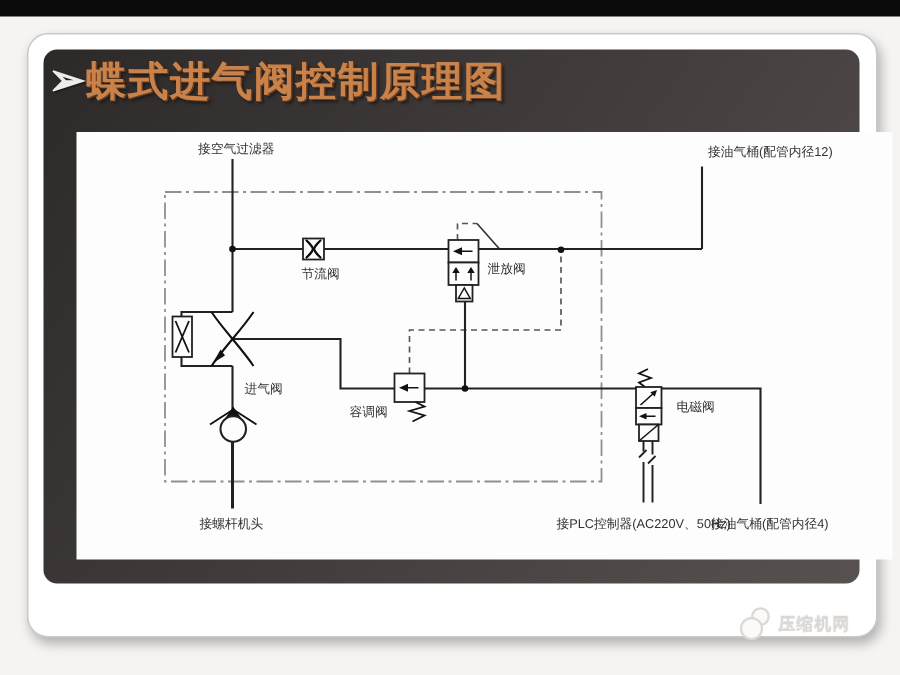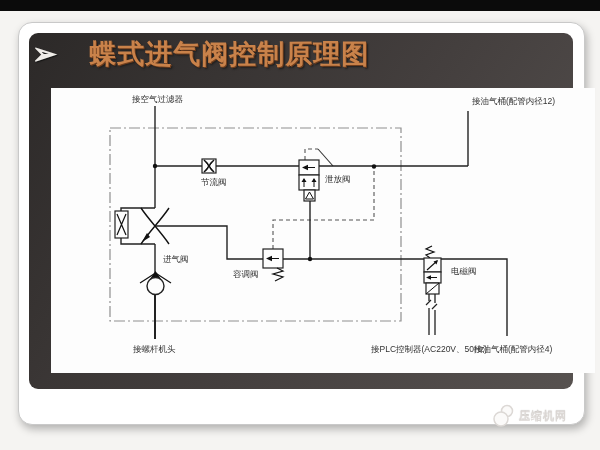--- a/index.html
+++ b/index.html
@@ -26,21 +26,20 @@
     white-space:nowrap;
   }
   .bullet{
     color:#efece8;font-size:30px;line-height:30px;font-weight:bold;
     text-shadow:1px 1px 1px #141414;
   }
   .slide-title{
     color:#c9824a;font-size:27px;line-height:30px;font-weight:bold;
     letter-spacing:1px;
     text-shadow:1px 1px 0 #6e3d1d, 2px 2px 2px #1c1c1c;
-    margin-left:32px;
   }
   .diagram{
     position:absolute;left:22px;top:55px;width:544px;height:285px;
     background:#fdfdfd;
   }
   .diagram svg{display:block;width:100%;height:100%;}
   svg text{
     font-family:"Liberation Sans", sans-serif;
     font-size:8.5px;fill:#333333;
   }

